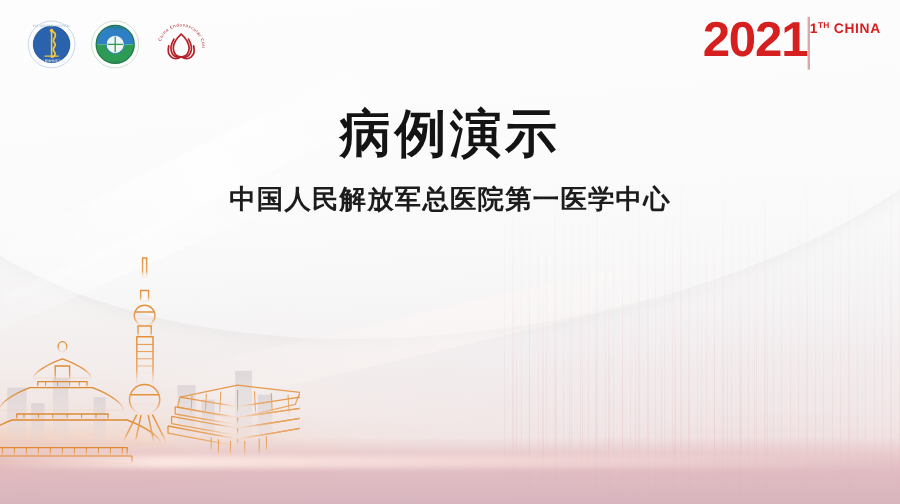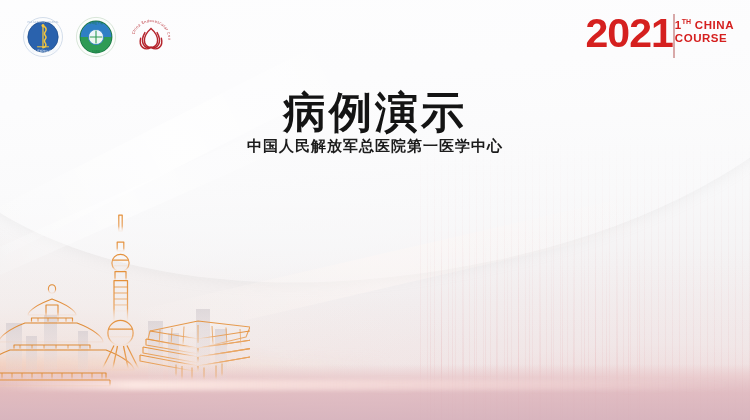--- a/index.html
+++ b/index.html
@@ -116,22 +116,23 @@
     letter-spacing:2px;
   }
   .authors {
     margin-top:49px;
     font-family:"DejaVu Sans","Liberation Sans",sans-serif;
     font-size:18px; line-height:22px; font-weight:700; color:#1c1c1c;
     letter-spacing:2px;
   }
   .authors .gap { display:inline-block; width:20px; }
   .affil {
+    margin-top:21px;
     font-family:"DejaVu Sans","Liberation Sans",sans-serif;
-    font-size:15px; line-height:20px; font-weight:700; color:#1c1c1c;
+    font-size:22px; line-height:20px; font-weight:700; color:#1c1c1c;
     letter-spacing:1px;
   }
 
   
   .skyline { position:absolute; left:0; bottom:22px; width:250px; height:225px; }
 </style>
 </head>
 <body>
 
 <div id="slide">
@@ -194,21 +195,20 @@
       </svg>
     </div>
 
   </div>
 
   <div class="brand">
     <div class="brand-year">2021</div>
     <div class="brand-div"></div>
     <div class="brand-lines">
       <div><span>1</span><sup>TH</sup> <span>CHINA</span></div>
-      <div>COURSE</div>
     </div>
   </div>
 
   <div class="content">
     <div class="title-main">病例演示</div>
     <div class="affil">中国人民解放军总医院第一医学中心</div>
   </div>
 
   <div class="skyline">
     <svg viewBox="0 0 250 225" width="250" height="225" aria-hidden="true">

